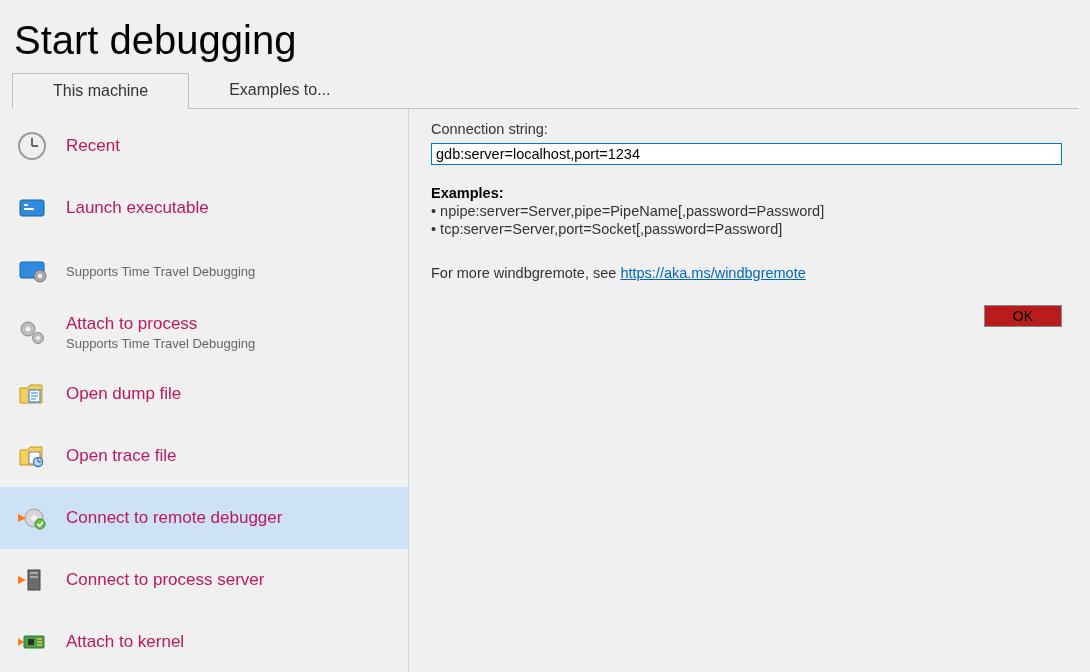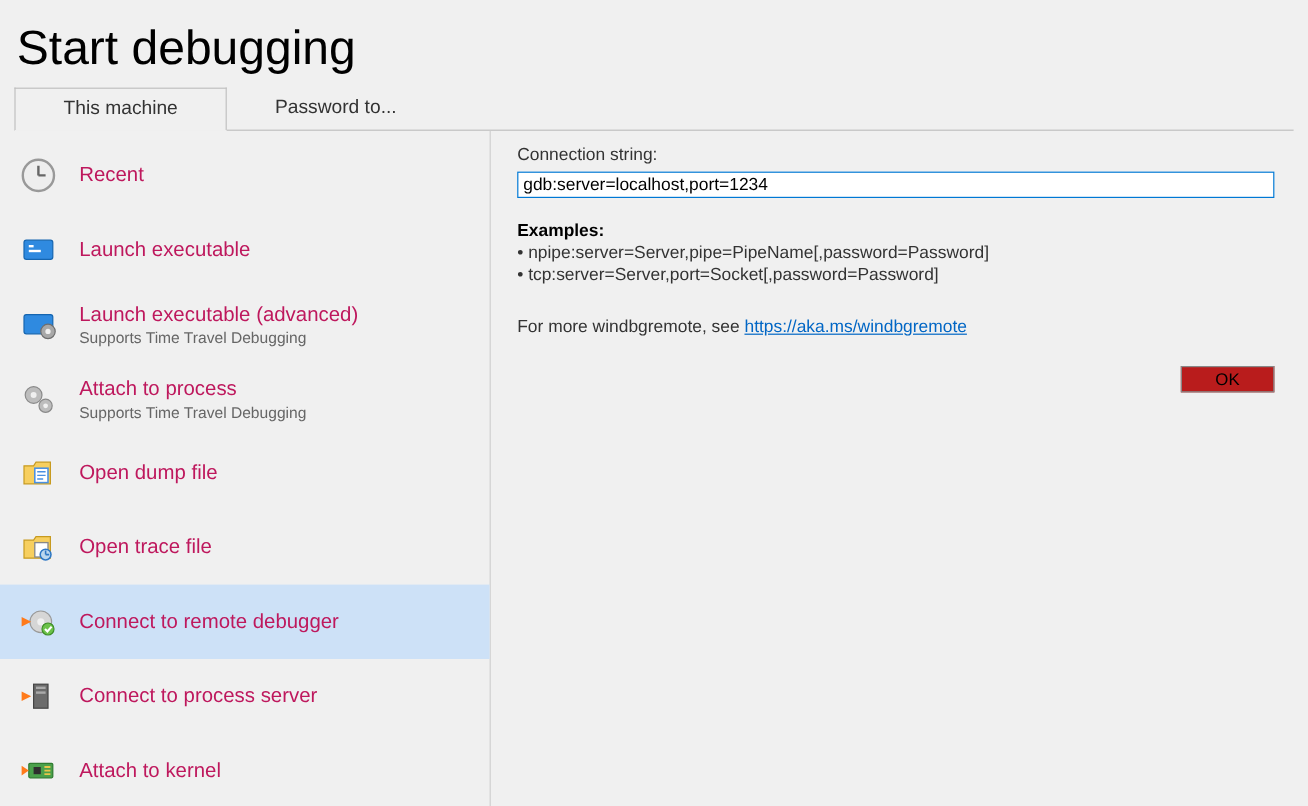--- a/index.html
+++ b/index.html
@@ -137,21 +137,21 @@
   }
 </style>
 </head>
 <body>
 
 <div class="page">
   <div class="page-title">Start debugging</div>
 
   <div class="tabs">
     <div class="tab active">This machine</div>
-    <div class="tab">Password to...</div>
+    <div class="tab">Examples to...</div>
   </div>
 
   <div class="body">
     <div class="left">
 
       <div class="sidebar-item">
         <span class="sidebar-icon">
           <svg viewBox="0 0 32 32" width="32" height="32">
             <circle cx="16" cy="16" r="13" fill="#eee" stroke="#999" stroke-width="2"></circle>
             <line x1="16" y1="16" x2="16" y2="8" stroke="#666" stroke-width="2"></line>
@@ -178,21 +178,20 @@
 
       <div class="sidebar-item">
         <span class="sidebar-icon">
           <svg viewBox="0 0 32 32" width="32" height="32">
             <rect x="4" y="8" width="24" height="16" rx="2" fill="#2f8ae0" stroke="#1565b0" stroke-width="1"></rect>
             <circle cx="24" cy="22" r="6" fill="#a8a8a8" stroke="#6e6e6e" stroke-width="1"></circle>
             <circle cx="24" cy="22" r="2.2" fill="#f0f0f0"></circle>
           </svg>
         </span>
         <div class="sidebar-texts">
-          <span class="sidebar-label">Launch executable (advanced)</span>
           <span class="sidebar-sub">Supports Time Travel Debugging</span>
         </div>
       </div>
 
       <div class="sidebar-item">
         <span class="sidebar-icon">
           <svg viewBox="0 0 32 32" width="32" height="32">
             <circle cx="12" cy="13" r="7" fill="#bdbdbd" stroke="#8a8a8a" stroke-width="1"></circle>
             <circle cx="12" cy="13" r="2.5" fill="#f0f0f0"></circle>
             <circle cx="22" cy="22" r="5.5" fill="#bdbdbd" stroke="#8a8a8a" stroke-width="1"></circle>

